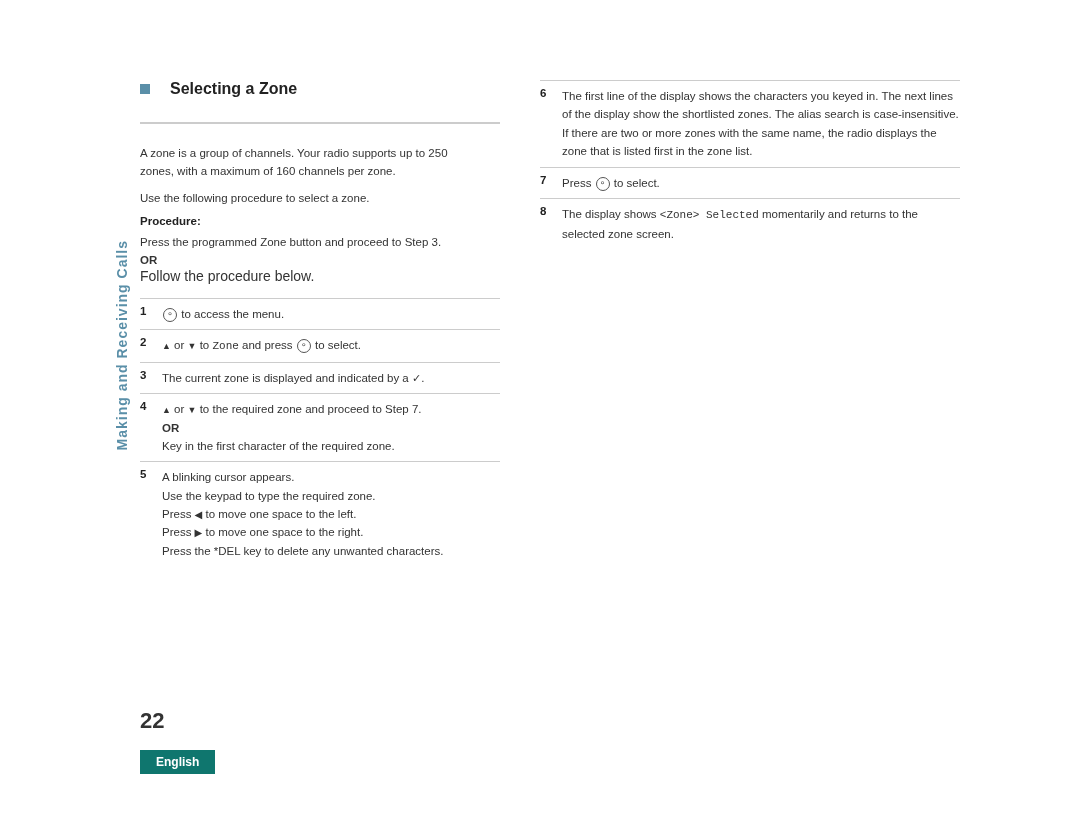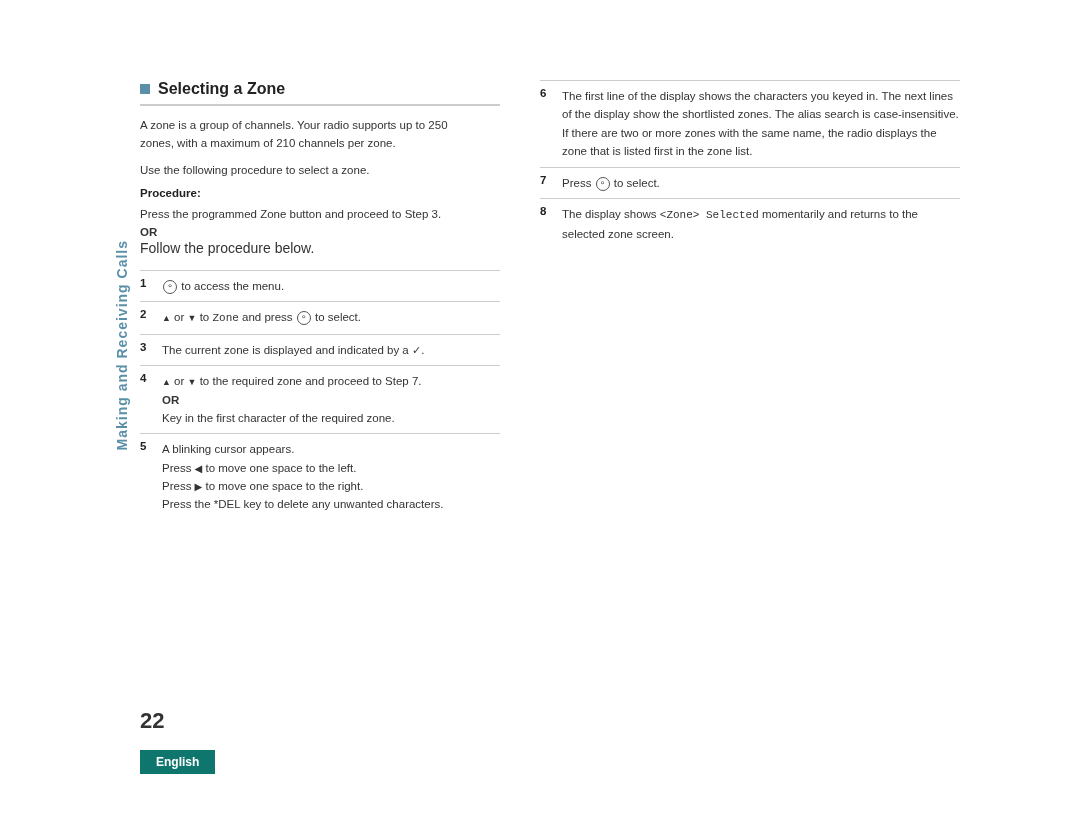--- a/index.html
+++ b/index.html
@@ -58,24 +58,24 @@
       flex-shrink: 0;
     }
     .col-right {
       flex: 1;
     }
 
     
     .section-heading {
       display: flex;
       align-items: center;
-      gap: 8px;
+      gap: 20px;
       border-bottom: 2px solid #ccc;
-      padding-bottom: 6px;
-      margin-bottom: 10px;
+      padding-bottom: 24px;
+      margin-bottom: 20px;
     }
     .heading-icon {
       width: 10px;
       height: 10px;
       background: #5a8fa8;
       flex-shrink: 0;
     }
     .heading-text {
       font-size: 16px;
       font-weight: bold;
@@ -248,21 +248,21 @@
 
       <div class="col-left">
 
         <div class="section-heading">
           <div class="heading-icon"></div>
           <span class="heading-text">Selecting a Zone</span>
         </div>
 
         <p class="intro-text">
           <span>A zone is a group of channels. Your radio supports up to 250</span><br>
-          <span>zones, with a maximum of 210 channels per zone.</span>
+          <span>zones, with a maximum of 160 channels per zone.</span>
         </p>
         <p class="intro-text">Use the following procedure to select a zone.</p>
 
         <p class="procedure-label">Procedure:</p>
         <p class="procedure-text">Press the programmed Zone button and proceed to Step 3.</p>
         <p class="or-text">OR</p>
         <p class="follow-text">Follow the procedure below.</p>
 
         <div class="step">
           <span class="step-num">1</span>
@@ -300,20 +300,21 @@
             to the required zone and proceed to Step 7.
             <span class="or-inline">OR</span>
             <span class="sub-line">Key in the first character of the required zone.</span>
           </span>
         </div>
 
         <div class="step">
           <span class="step-num">5</span>
           <span class="step-content">
             A blinking cursor appears.<br>
+            <span class="sub-line">Use the keypad to type the required zone.</span>
             <span class="sub-line">Press <span class="glyph-arrow-left">◀</span> to move one space to the left.</span>
             <span class="sub-line">Press <span class="glyph-arrow-right">▶</span> to move one space to the right.</span>
             <span class="sub-line">Press the *DEL key to delete any unwanted characters.</span>
           </span>
         </div>
 
       </div>
 
       <div class="col-right">
 

